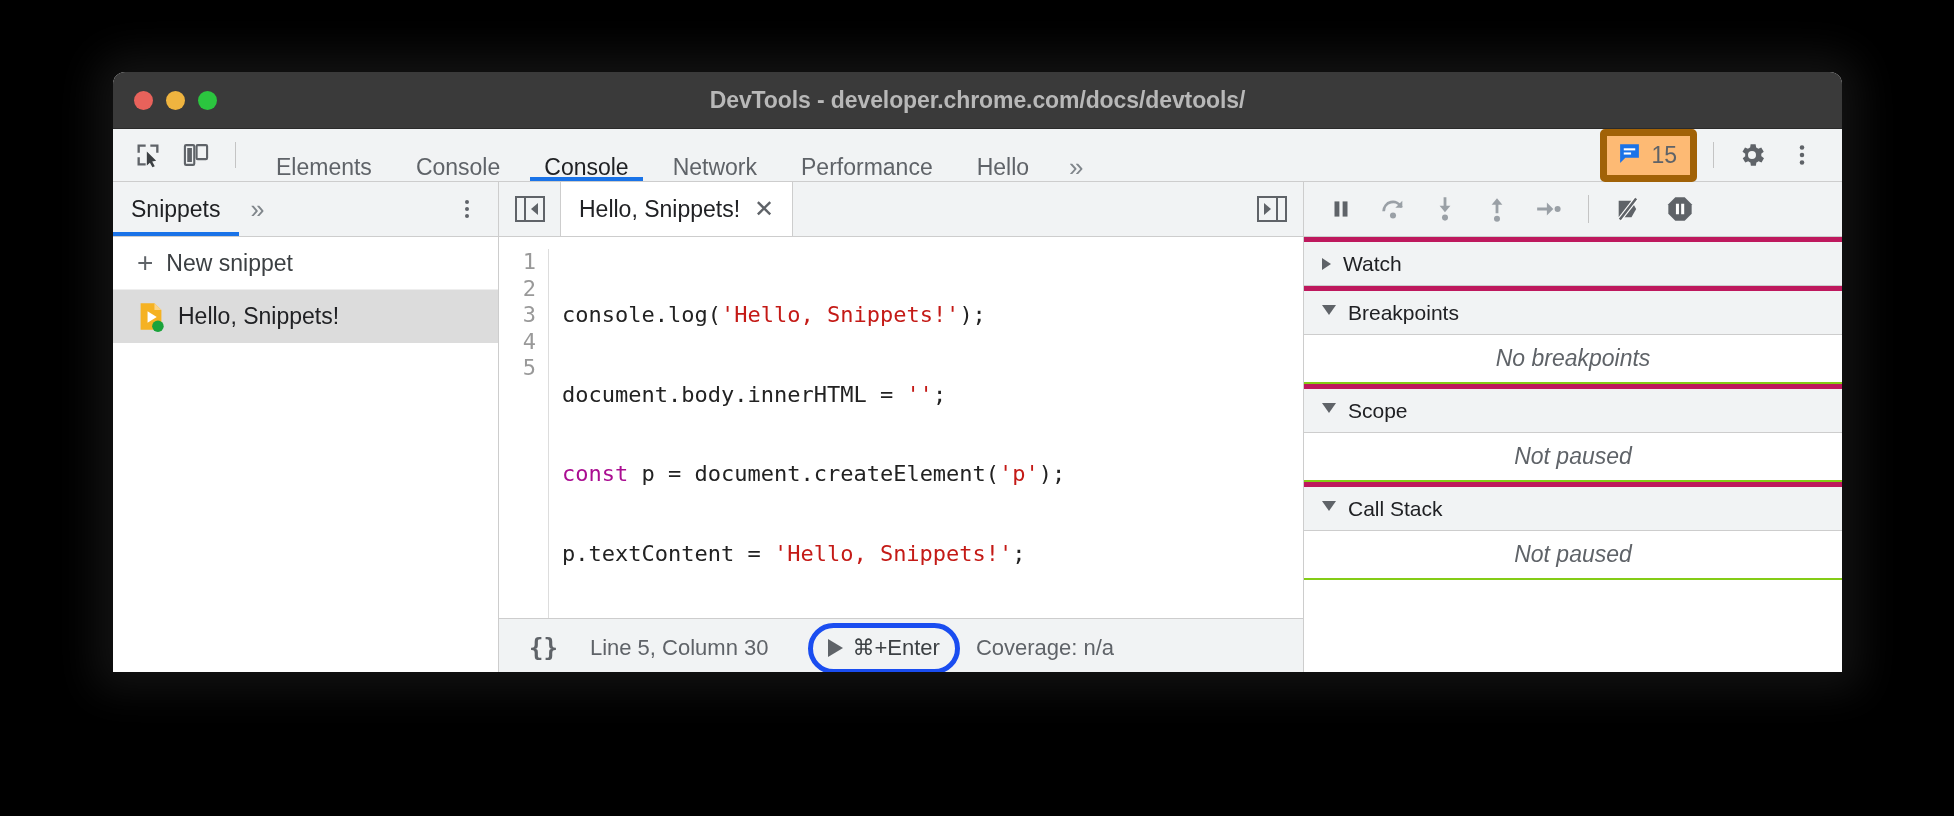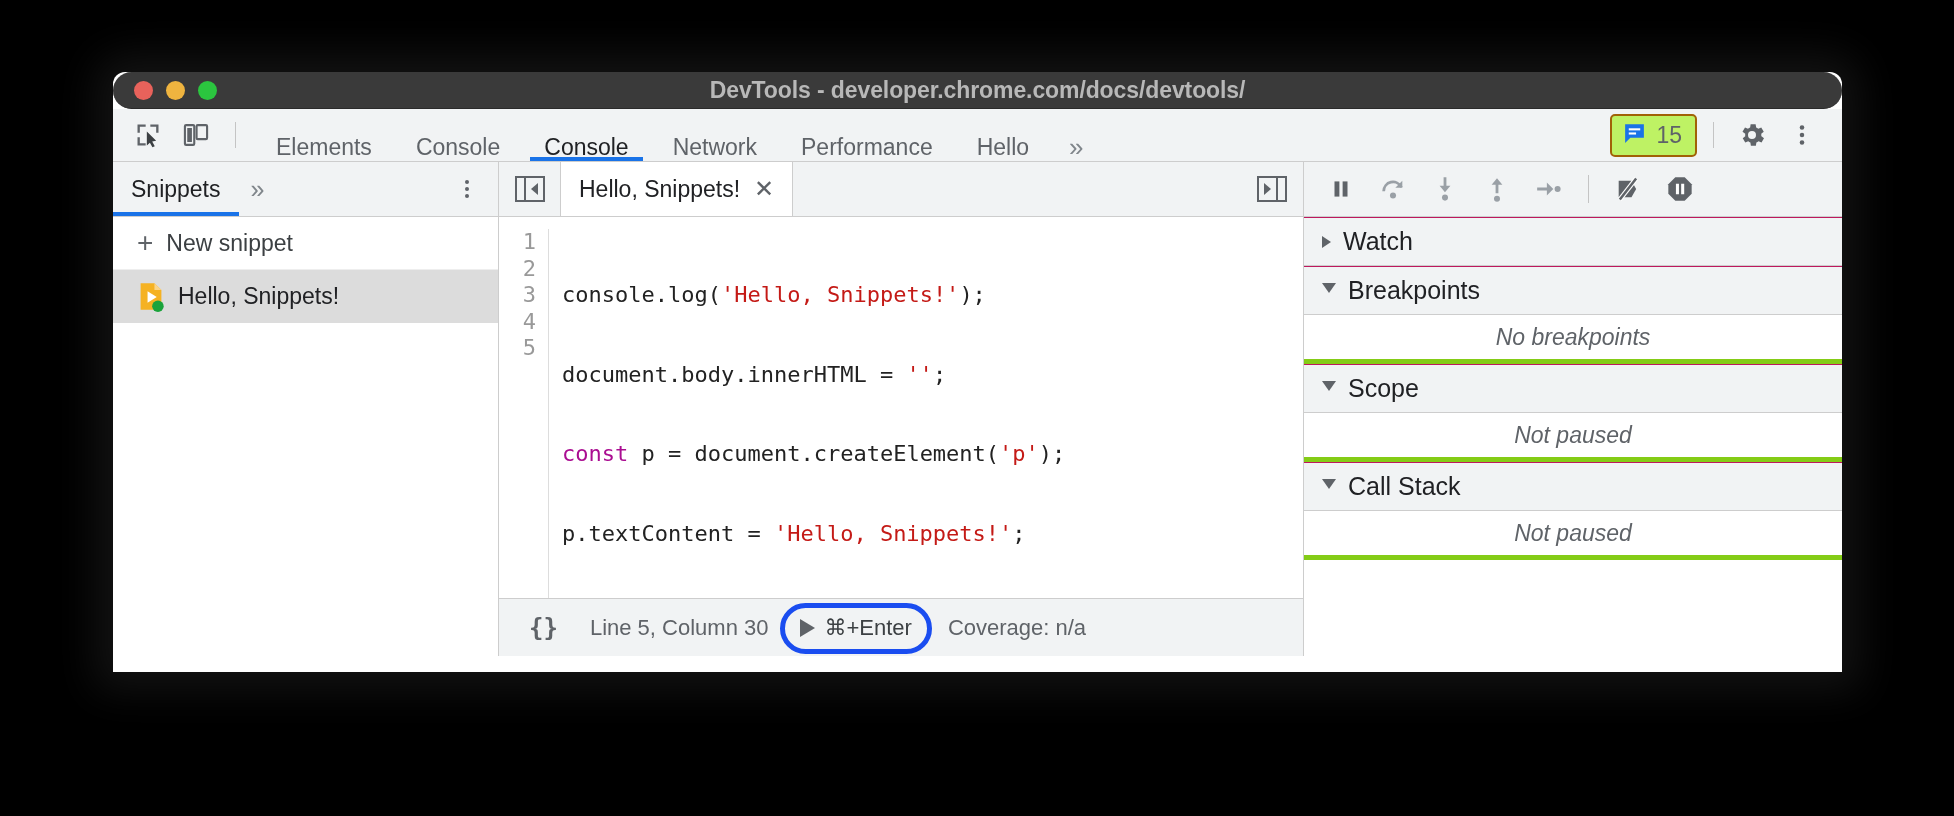--- a/index.html
+++ b/index.html
@@ -28,26 +28,25 @@
     height: 600px;
     border-radius: 12px 12px 0 0;
     overflow: hidden;
     box-shadow: 0 0 42px 18px rgba(20,20,20,0.95);
     background: #ffffff;
   }
 
   
   .titlebar {
     position: relative;
-    height: 37px;
+    height: 57px;
     background: #3a3a3a;
     border-bottom: 1px solid #2a2a2a;
     display: flex;
     align-items: center;
-    border-radius: 19px;
   }
   .traffic {
     display: flex;
     gap: 13px;
     margin-left: 21px;
   }
   .dot { width: 19px; height: 19px; border-radius: 50%; }
   .dot.red    { background: #e8625b; }
   .dot.yellow { background: #efb43f; }
   .dot.green  { background: #2bc53f; }
@@ -101,23 +100,23 @@
 
   .toolbar-right {
     margin-left: auto;
     display: flex;
     align-items: center;
     padding-right: 18px;
     gap: 6px;
   }
   .msg-badge {
     display: flex; align-items: center; gap: 9px;
-    border: 2px solid #a16207;
+    border: 7px solid #a16207;
     border-radius: 5px;
-    background: #bef264;
+    background: #fdba74;
     padding: 5px 13px 5px 10px;
     cursor: pointer;
   }
   .msg-count { font-size: 23px; color: #5f6368; }
   .gear-btn, .kebab-btn {
     width: 44px; height: 40px;
     display: flex; align-items: center; justify-content: center;
     cursor: pointer;
   }
 
@@ -265,21 +264,21 @@
   .fmt-btn {
     font-family: "DejaVu Sans Mono", monospace;
     font-size: 24px;
     font-weight: bold;
     color: #5f6368;
     padding: 0 12px;
     cursor: pointer;
   }
   .line-col { margin-left: 20px; }
   .run-shortcut {
-    margin-left: 18px;
+    margin-left: 46px;
     display: flex;
     align-items: center;
     gap: 9px;
     color: #3c4043;
     padding: 6px 14px;
     cursor: pointer;
     position: relative;
   }
   .run-shortcut .play-tri {
     width: 0; height: 0;
@@ -316,26 +315,26 @@
     width: 46px; height: 42px;
     display: flex; align-items: center; justify-content: center;
     cursor: pointer;
   }
   .dbg-sep { width: 1px; height: 28px; background: #c4c4c4; margin: 0 10px; }
 
   .dbg-section-head {
     height: 49px;
     background: #f1f3f4;
     border-bottom: 1px solid #cdcdcd;
-    border-top: 1px solid #be185d;
+    border-top: 5px solid #be185d;
     display: flex;
     align-items: center;
     padding-left: 18px;
     gap: 12px;
-    font-size: 25px;
+    font-size: 21px;
     color: #202124;
     cursor: pointer;
   }
   .tri {
     width: 0; height: 0;
     border-left: 9px solid #5f6368;
     border-top: 6.5px solid transparent;
     border-bottom: 6.5px solid transparent;
   }
   .tri.down {
@@ -345,21 +344,21 @@
   }
   .dbg-empty {
     height: 49px;
     display: flex;
     align-items: center;
     justify-content: center;
     font-size: 23px;
     font-style: italic;
     color: #5f6368;
     background: #ffffff;
-    border-bottom: 5px solid #84cc16;
+    border-bottom: 2px solid #84cc16;
   }
 </style>
 </head>
 <body>
 
 <div id="root">
   <div class="window">
 
     <div class="titlebar">
       <div class="traffic">

